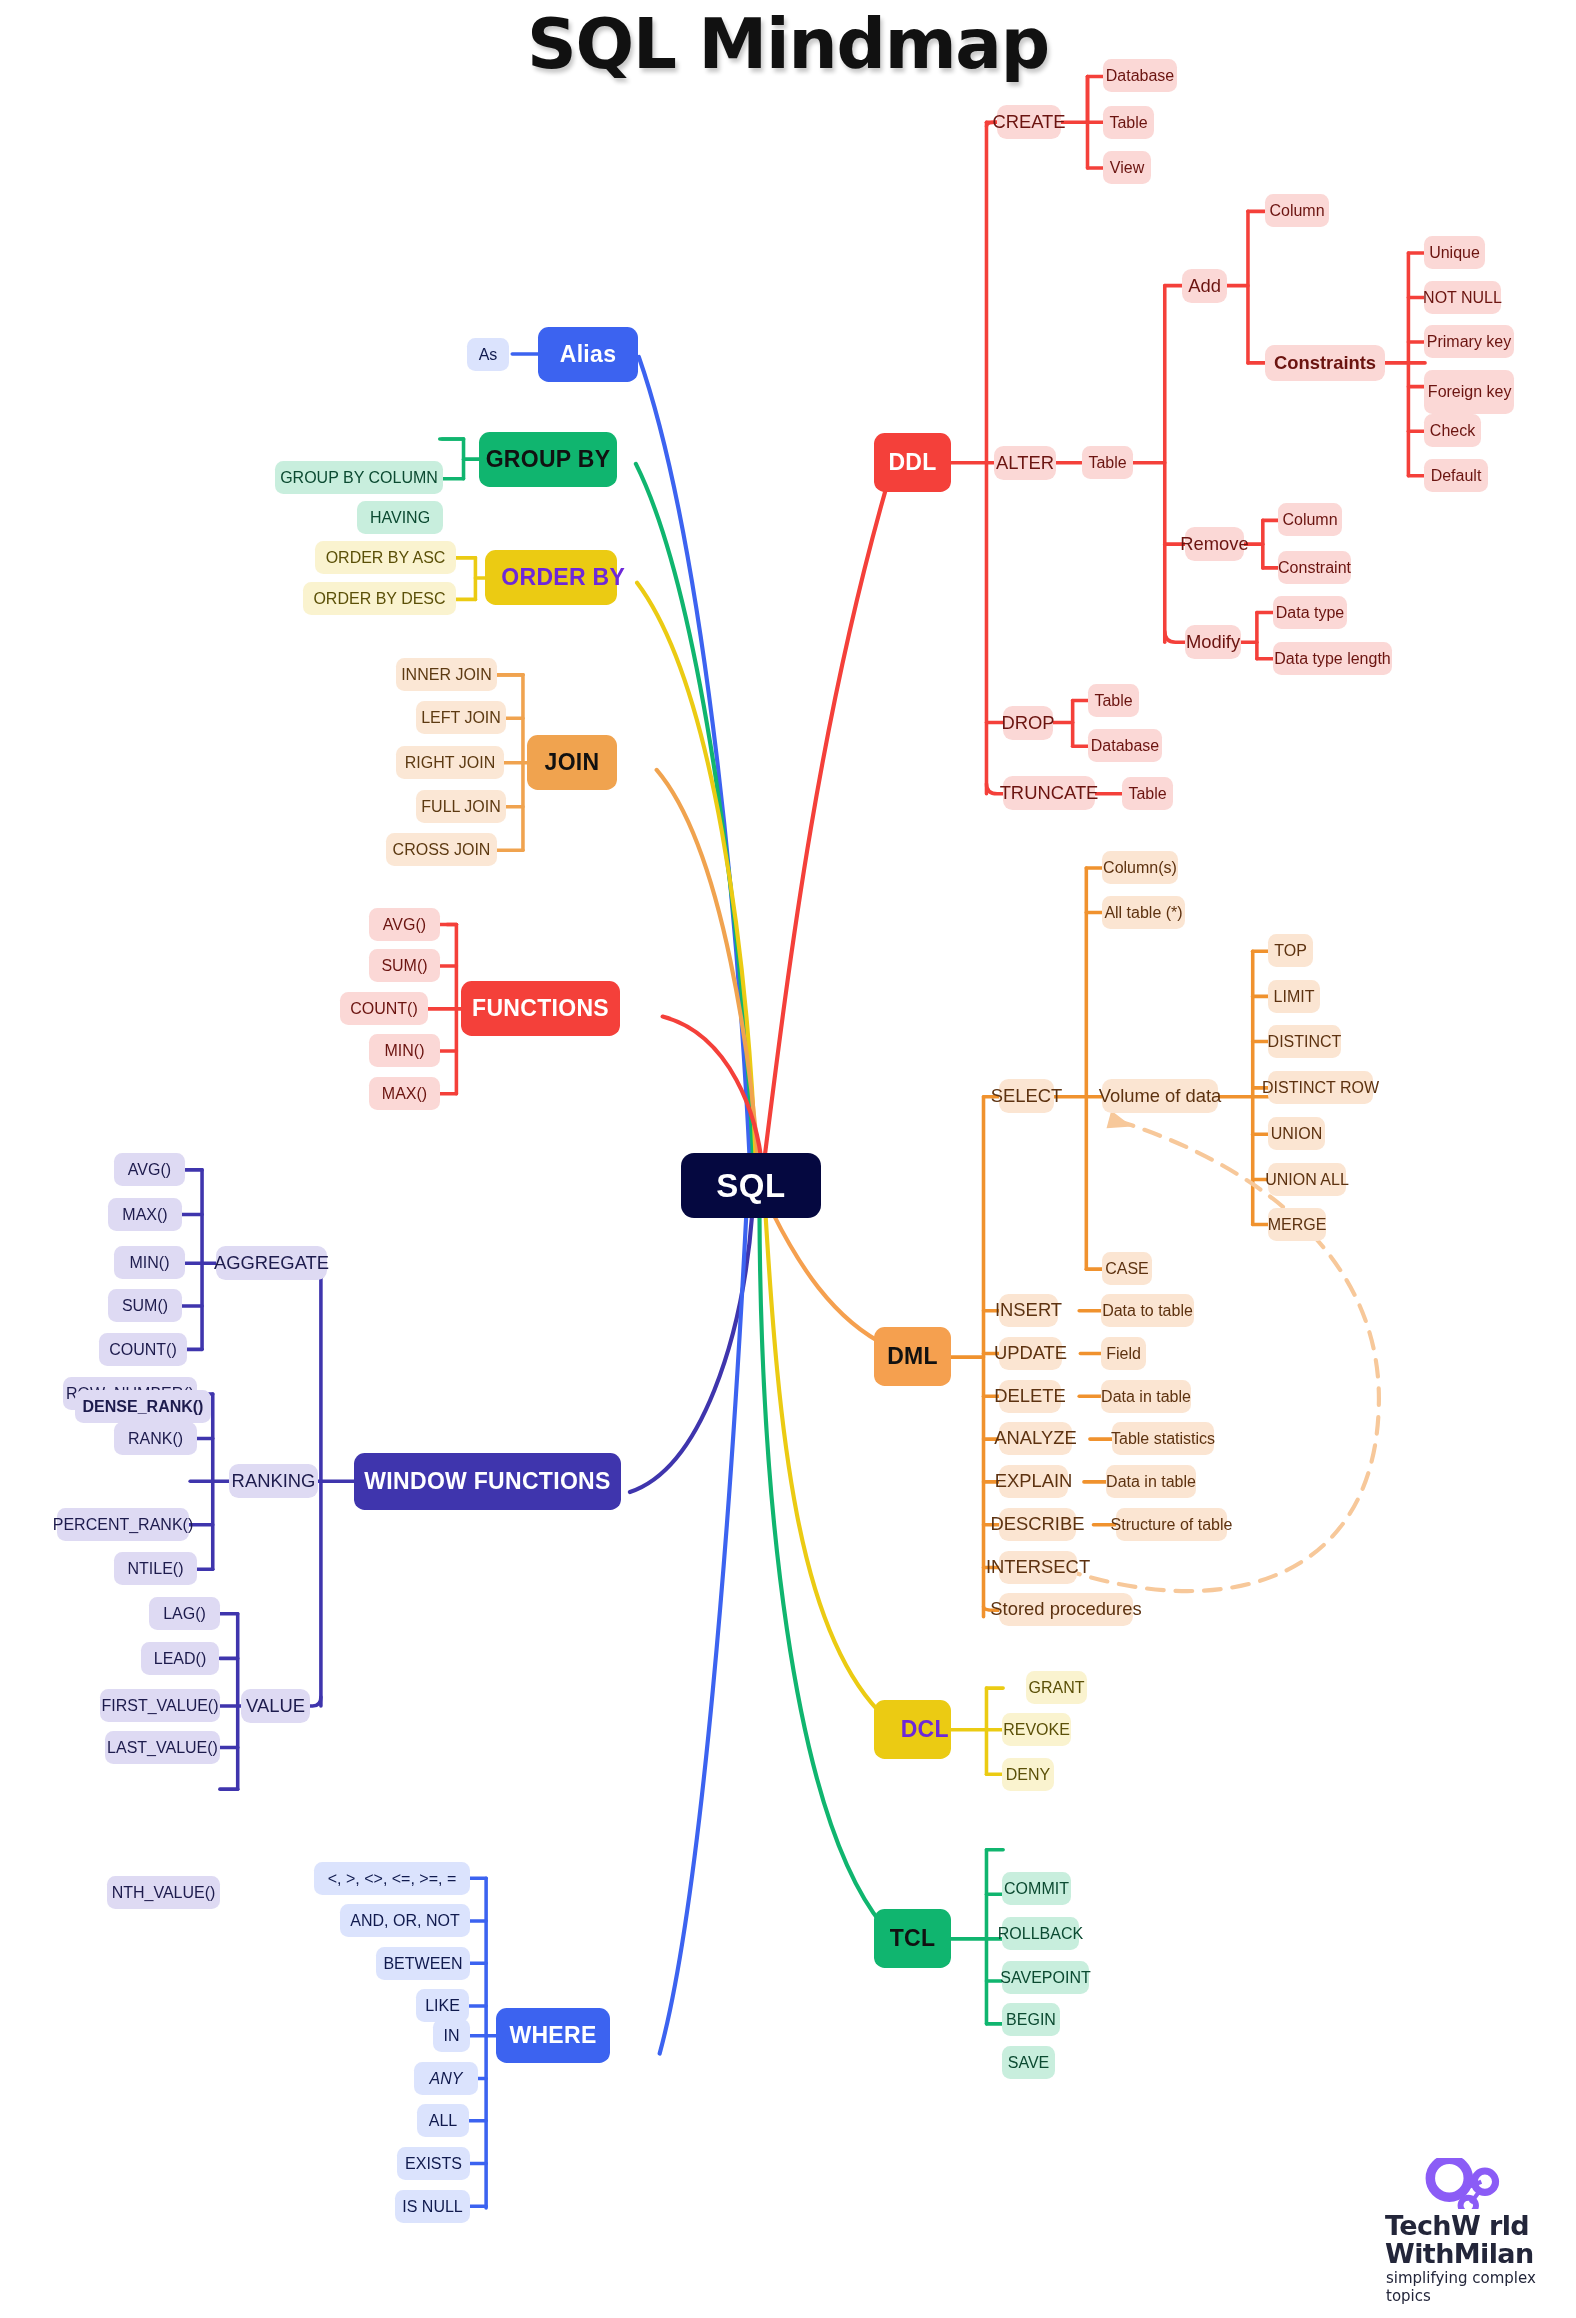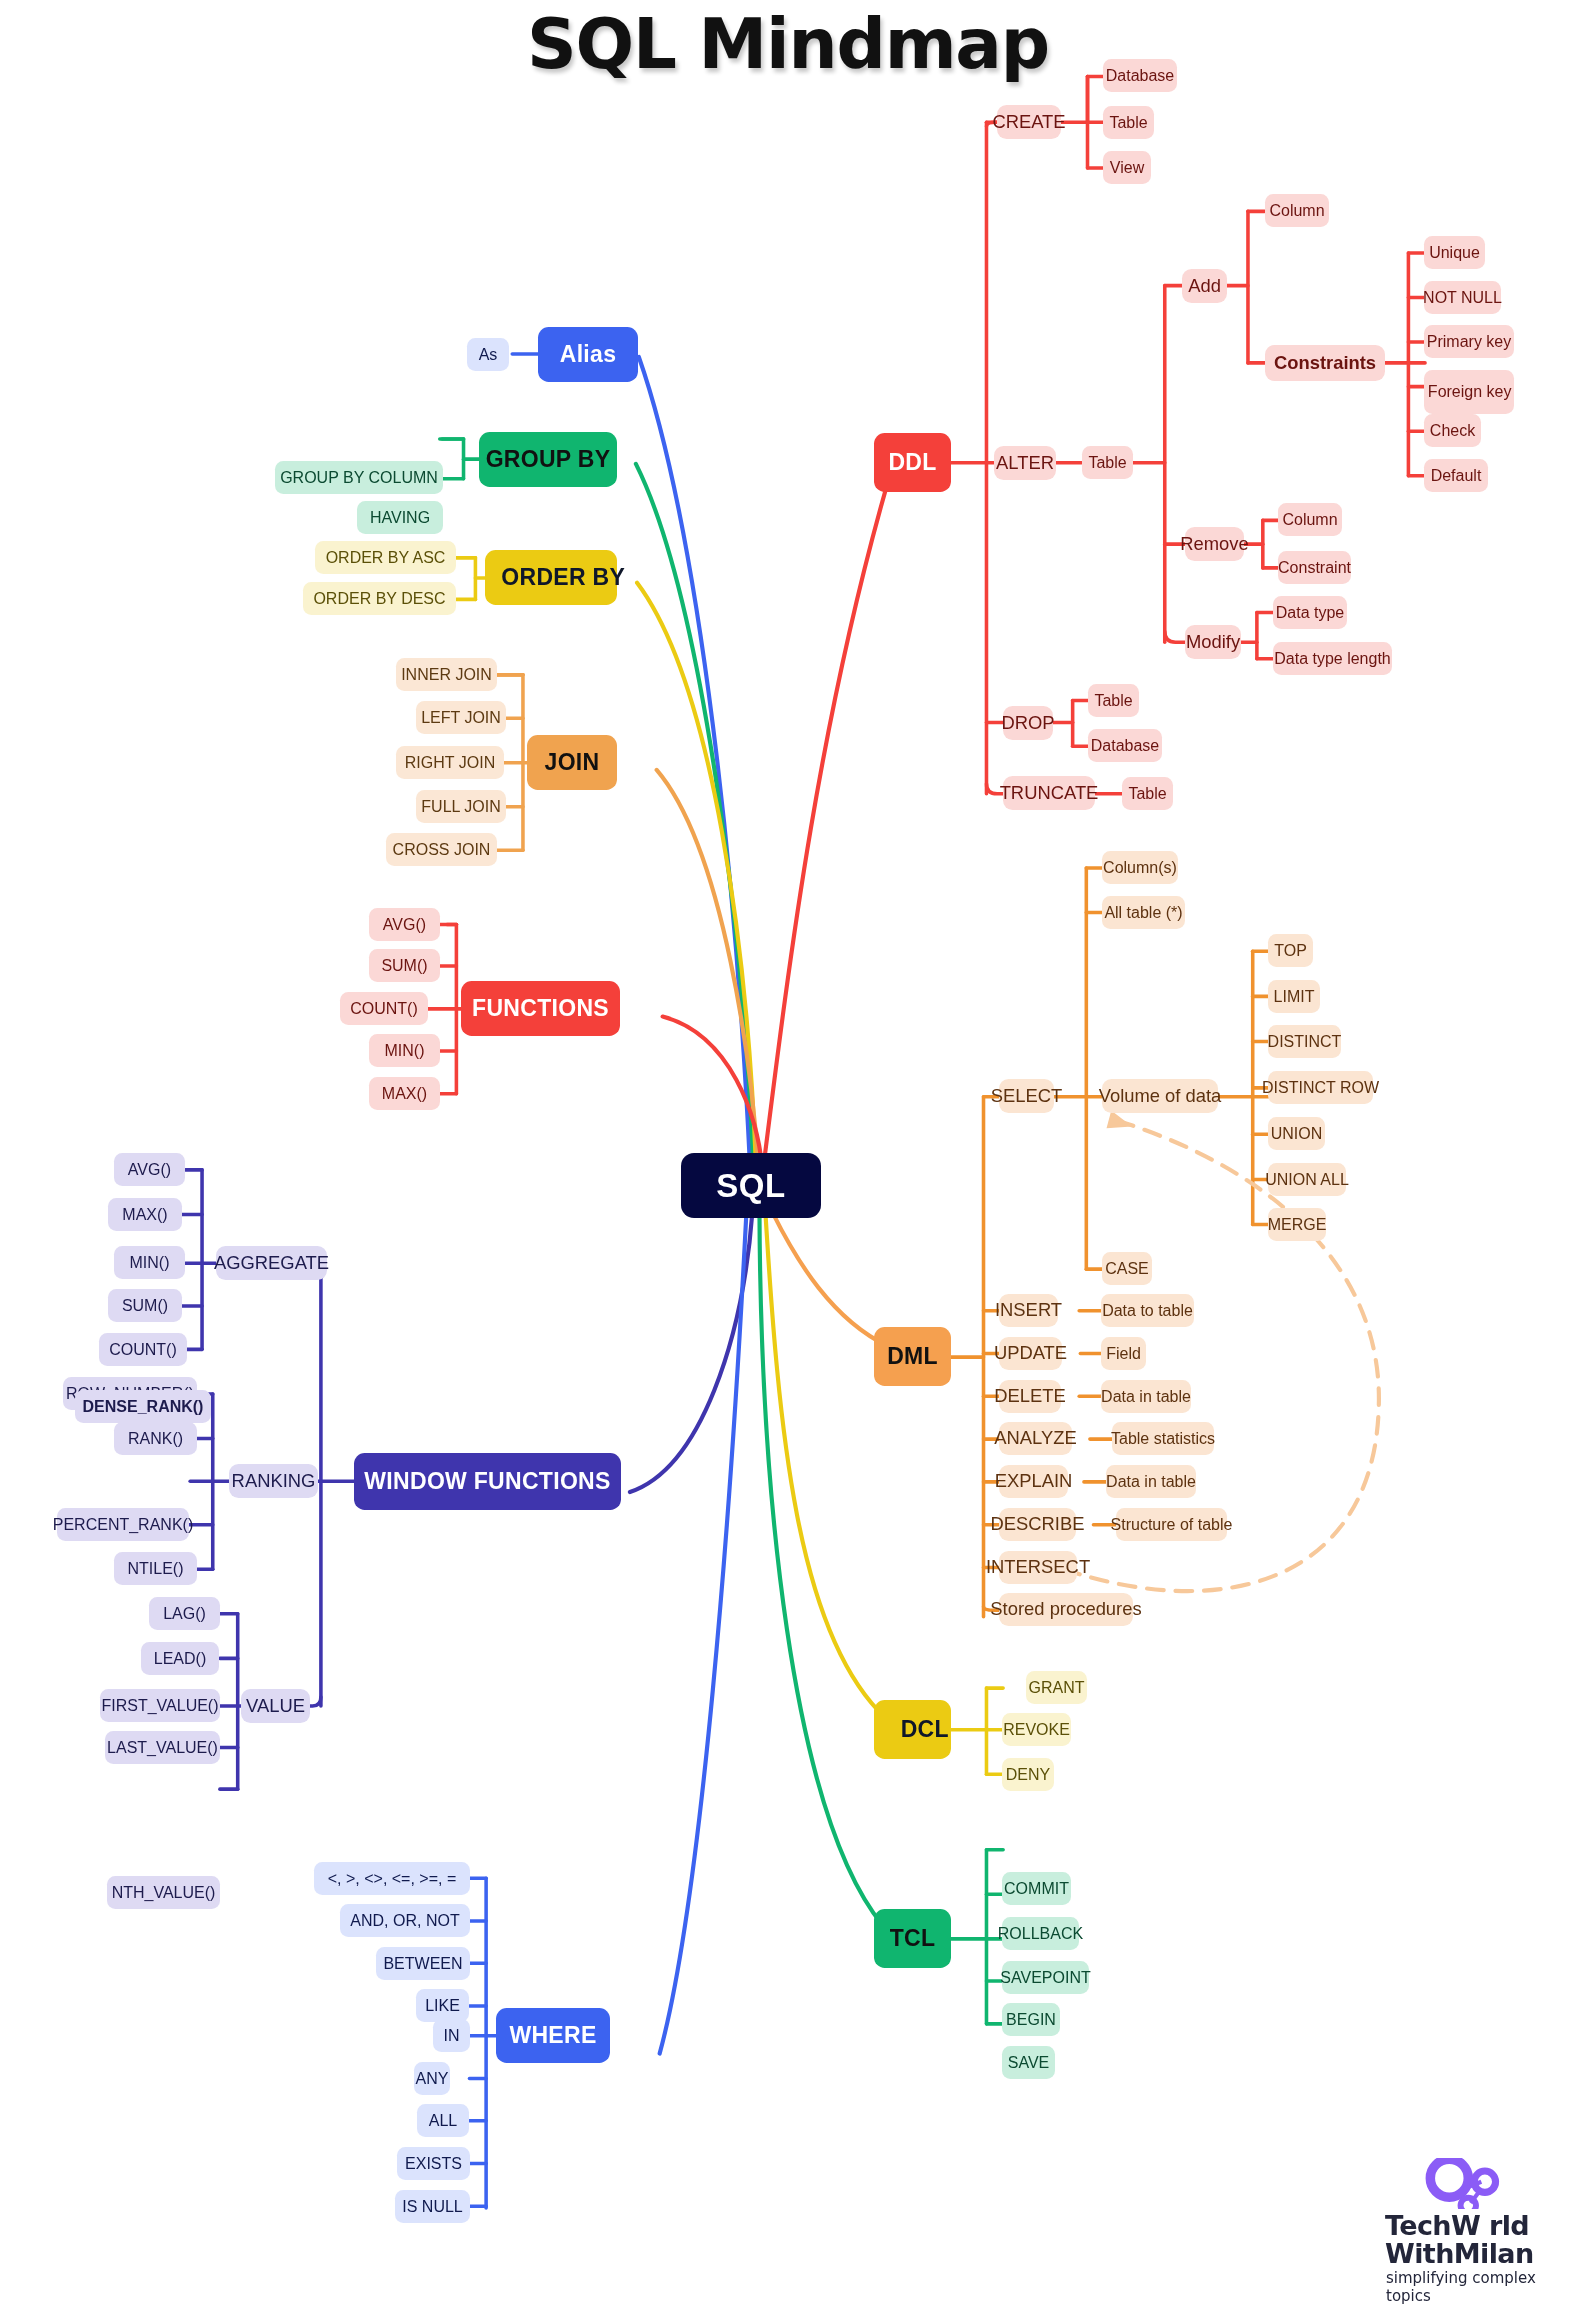--- a/index.html
+++ b/index.html
@@ -16,21 +16,21 @@
   .bold{font-weight:bold;}
 
   
   .red-leaf{background:#fbd8d6;color:#6b1410;}
   .red-branch{background:#f4403a;color:#ffffff;}
   .orange-leaf{background:#fbe5d2;color:#5d3210;}
   .orange-branch{background:#f5a04f;color:#111111;}
   .join-branch{background:#f0a34f;color:#111111;}
   .join-leaf{background:#fbe7d5;color:#5d3a12;}
   .yellow-leaf{background:#faf3cf;color:#5b5008;}
-  .yellow-branch{background:#ebcb13;color:#0f172a;padding-left:40px;}
+  .yellow-branch{background:#ebcb13;color:#6d28d9;padding-left:40px;}
   .green-leaf{background:#c8eedd;color:#0b4a31;margin-top:39px;}
   .green-branch{background:#10b56f;color:#111111;}
   .blue-leaf{background:#dbe3fd;color:#101a4e;}
   .blue-branch{background:#3c63f0;color:#ffffff;}
   .purple-leaf{background:#dedaf3;color:#1d1b4d;}
   .purple-branch{background:#3f35ad;color:#ffffff;}
   .root-node{background:#050840;color:#ffffff;}
 
   #title{position:absolute;left:0;top:3.6px;width:1576px;text-align:center;
          font-family:"DejaVu Sans",sans-serif;font-weight:bold;font-size:69px;
@@ -427,21 +427,21 @@
   <div class="node leaf purple-leaf" style="left:100px;top:1689px;width:120px;height:33px;">FIRST_VALUE()</div>
   <div class="node leaf purple-leaf" style="left:105px;top:1731px;width:115px;height:33px;">LAST_VALUE()</div>
   <div class="node leaf purple-leaf" style="left:107px;top:1876px;width:113px;height:33px;">NTH_VALUE()</div>
 
   <div class="node branch blue-branch" style="left:496px;top:2008px;width:114px;height:55px;">WHERE</div>
   <div class="node leaf blue-leaf" style="left:314px;top:1862px;width:156px;height:33px;">&lt;, &gt;, &lt;&gt;, &lt;=, &gt;=, =</div>
   <div class="node leaf blue-leaf" style="left:340px;top:1904px;width:130px;height:33px;">AND, OR, NOT</div>
   <div class="node leaf blue-leaf" style="left:376px;top:1947px;width:94px;height:33px;">BETWEEN</div>
   <div class="node leaf blue-leaf" style="left:416px;top:1989px;width:53px;height:33px;">LIKE</div>
   <div class="node leaf blue-leaf" style="left:433px;top:2019px;width:37px;height:33px;">IN</div>
-  <div class="node leaf blue-leaf" style="left:414px;top:2062px;width:36px;height:33px;">ANY</div>
+  <div class="node leaf blue-leaf" style="left:414px;top:2062px;width:64px;height:33px;font-style:italic;">ANY</div>
   <div class="node leaf blue-leaf" style="left:417px;top:2104px;width:52px;height:33px;">ALL</div>
   <div class="node leaf blue-leaf" style="left:397px;top:2147px;width:73px;height:33px;">EXISTS</div>
   <div class="node leaf blue-leaf" style="left:395px;top:2190px;width:75px;height:33px;">IS NULL</div>
 
   <div id="logo">
     <svg class="mark" viewBox="0 0 150 86">
       <circle cx="46" cy="34" r="32" fill="none" stroke="#8b5cf6" stroke-width="16"></circle>
       <line x1="70" y1="52" x2="100" y2="40" stroke="#8b5cf6" stroke-width="7"></line>
       <circle cx="106" cy="40" r="18" fill="none" stroke="#8b5cf6" stroke-width="12"></circle>
       <line x1="100" y1="52" x2="82" y2="76" stroke="#8b5cf6" stroke-width="7"></line>

